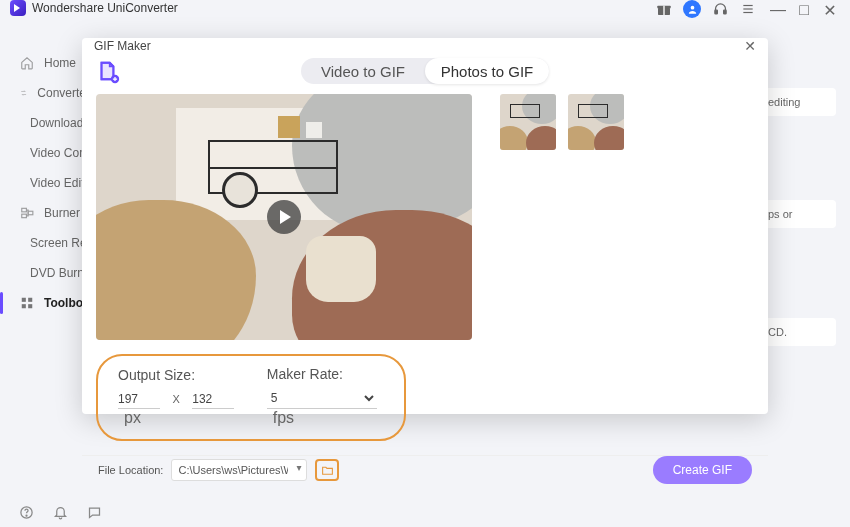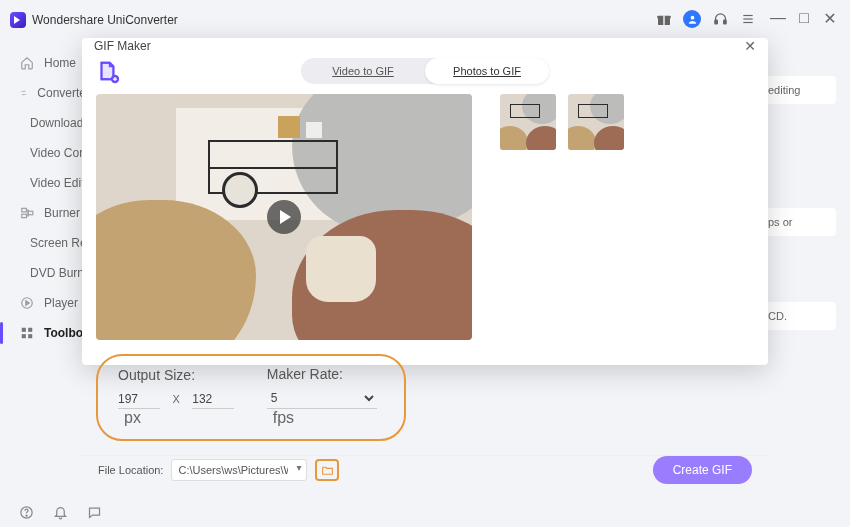--- a/index.html
+++ b/index.html
@@ -1,44 +1,44 @@
 <!DOCTYPE html>
 <html><head>
 <meta charset="utf-8">
 <style>
   * { box-sizing: border-box; margin: 0; padding: 0; font-family: -apple-system, BlinkMacSystemFont, "Segoe UI", Arial, sans-serif; }
   body { width: 850px; height: 527px; background: #f3f4f8; overflow: hidden; position: relative; }
 
-  .titlebar { display: flex; align-items: flex-end; height: 28px; padding: 0 10px; }
+  .titlebar { display: flex; align-items: flex-start; height: 28px; padding: 0 10px; }
   .titlebar .app-title { display:flex; align-items:center; gap:6px; font-size:12px; color:#333; font-weight:500;}
   .titlebar .app-icon { width:16px; height:16px; background: linear-gradient(135deg,#6c4cff,#3a1fbf); border-radius:4px; position:relative; }
   .titlebar .app-icon::after { content:''; position:absolute; left:4px; top:4px; border-left:6px solid #fff; border-top:4px solid transparent; border-bottom:4px solid transparent; }
   .titlebar .spacer { flex:1; }
   .titlebar .tb-icon { width:18px; height:18px; margin:0 5px; display:flex; align-items:center; justify-content:center; color:#666; font-size:12px; cursor:pointer; }
   .tb-gift { color:#ff5b3a; }
   .tb-user { width:18px; height:18px; border-radius:50%; background:#2f77ff; color:#fff; font-size:10px; display:flex; align-items:center; justify-content:center;}
   .win-btn { width:20px; height:20px; margin-left:6px; display:flex; align-items:center; justify-content:center; color:#666; cursor:pointer;}
 
   .sidebar { position:absolute; left:0; top:32px; bottom:30px; width:110px; padding-top:16px; }
   .side-item { display:flex; align-items:center; gap:10px; height:30px; padding:0 20px; font-size:12px; color:#666; cursor:pointer; white-space:nowrap; overflow:hidden; }
   .side-item.active { font-weight:700; color:#222; position:relative; }
   .side-item.active::before { content:''; position:absolute; left:0; top:4px; bottom:4px; width:3px; background:#6a4cff; border-radius:2px; }
   .side-ic { width:14px; height:14px; display:inline-block; opacity:.6; }
 
   .bottombar { position:absolute; left:0; bottom:0; height:30px; display:flex; align-items:center; gap:18px; padding:0 18px; }
   .bottombar .bb { width:16px; height:16px; color:#888; display:flex; align-items:center; justify-content:center; cursor:pointer;}
 
-  .modal { position:absolute; left:82px; top:38px; width:686px; height:327px; background:#fff; border-radius:4px; box-shadow:0 6px 28px rgba(0,0,0,.18); display:flex; flex-direction:column; }
+  .modal { position:absolute; left:82px; top:38px; width:686px; height:376px; background:#fff; border-radius:4px; box-shadow:0 6px 28px rgba(0,0,0,.18); display:flex; flex-direction:column; }
   .modal-head { display:flex; align-items:center; height:30px; padding:0 12px; font-size:12px; color:#444; }
   .modal-head .close { margin-left:auto; cursor:pointer; color:#666; font-size:14px; }
 
   .modal-toolbar { display:flex; align-items:center; padding:4px 14px 10px; }
   .add-ic { width:22px; height:22px; color:#6a4cff; cursor:pointer; position:relative;}
   .seg { display:flex; margin:0 auto; background:#ececf1; border-radius:14px; height:26px; width:248px; }
-  .seg > div { flex:1; display:flex; align-items:center; justify-content:center; font-size:11px; color:#555; cursor:pointer; border-radius:14px;text-decoration:underline; }
+  .seg > div { flex:1; display:flex; align-items:center; justify-content:center; font-size:15px; color:#555; cursor:pointer; border-radius:14px; }
   .seg > div.on { background:#fff; box-shadow:0 1px 3px rgba(0,0,0,.1); color:#333;text-align:center; }
 
   .modal-body { display:flex; gap:28px; padding:0 14px; }
   .preview { width:376px; height:246px; border-radius:4px; background:#ded6cb; position:relative; overflow:hidden; }
   .preview .blob1{position:absolute;left:-40px;bottom:-30px;width:200px;height:170px;background:#c4a373;border-radius:50% 50% 44% 60%/54% 48% 60% 50%;}
   .preview .blob2{position:absolute;right:-30px;top:-30px;width:210px;height:170px;background:#bcbdbb;border-radius:48% 52% 60% 44%/50% 56% 46% 54%;}
   .preview .blob3{position:absolute;right:-40px;bottom:-50px;width:220px;height:180px;background:#9e6b55;border-radius:52% 50% 46% 56%/54% 48% 62% 46%;}
   .preview .play{position:absolute;left:50%;top:50%;transform:translate(-50%,-50%);width:34px;height:34px;border-radius:50%;background:rgba(60,60,60,.75);display:flex;align-items:center;justify-content:center;cursor:pointer;}
   .preview .play::after{content:'';border-left:11px solid #fff;border-top:7px solid transparent;border-bottom:7px solid transparent;margin-left:3px;}
   .preview .peg{position:absolute;left:80px;top:14px;right:24px;bottom:120px;background:#f2ede6;}
@@ -165,41 +165,34 @@
       </svg>
       <span>Screen Recorder</span>
     </div>
   <div class="side-item">
       <svg class="side-ic" viewBox="0 0 24 24" fill="none" stroke="#666" stroke-width="2">
         <circle cx="12" cy="12" r="9"></circle>
         <circle cx="12" cy="12" r="2" fill="#666"></circle>
       </svg>
       <span>DVD Burner</span>
     </div>
-  <div class="side-item">
-      <svg class="side-ic" viewBox="0 0 24 24" fill="none" stroke="#666" stroke-width="2">
-        <circle cx="12" cy="12" r="9"></circle>
-        <path d="M10 8l6 4-6 4z" fill="#666"></path>
-      </svg>
-      <span>Player</span>
-    </div>
   <div class="side-item active">
       <svg class="side-ic" viewBox="0 0 24 24" fill="#222">
         <rect x="3" y="3" width="7" height="7"></rect>
         <rect x="14" y="3" width="7" height="7"></rect>
         <rect x="3" y="14" width="7" height="7"></rect>
         <rect x="14" y="14" width="7" height="7"></rect>
       </svg>
       <span>Toolbox</span>
     </div>
 </div>
 
-<div class="bg-card" style="top:76px"><span>editing</span></div>
-<div class="bg-card" style="top:208px"><span>ps or</span></div>
-<div class="bg-card" style="top:302px"><span>CD.</span></div>
+<div class="bg-card" style="top:88px"><span>editing</span></div>
+<div class="bg-card" style="top:200px"><span>ps or</span></div>
+<div class="bg-card" style="top:318px"><span>CD.</span></div>
 
 <div class="bottombar">
   <span class="bb">
       <svg width="15" height="15" viewBox="0 0 24 24" fill="none" stroke="#888" stroke-width="2">
         <circle cx="12" cy="12" r="9"></circle>
         <path d="M9.5 9a2.5 2.5 0 115 0c0 1.5-2.5 2-2.5 4"></path>
         <circle cx="12" cy="17" r="0.8" fill="#888"></circle>
       </svg>
     </span>
   <span class="bb">

